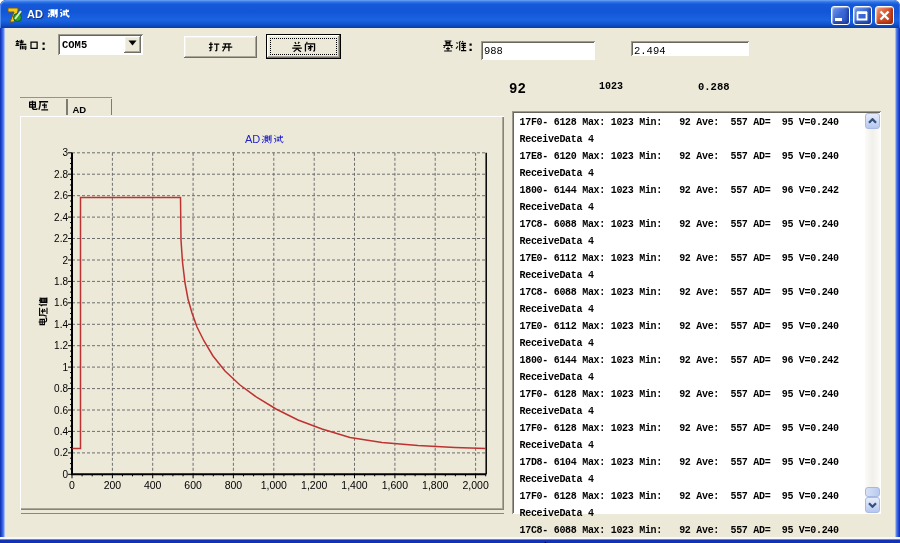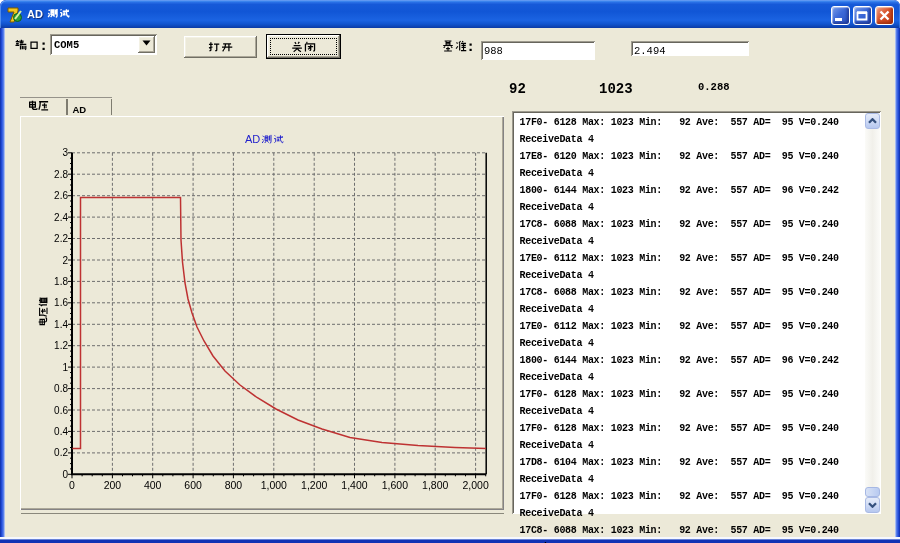--- a/index.html
+++ b/index.html
@@ -126,21 +126,21 @@
       </svg>
   <svg class="cn" width="12" height="12" viewBox="0 0 100 100" style="margin-left:1px">
         <use href="#g-kou" stroke="#000" stroke-width="10.5"></use>
       </svg>
   <svg class="cn" width="5" height="12" viewBox="0 0 5 12" style="margin-left:1px">
         <rect x="1.5" y="3.5" width="2.2" height="2.2" fill="#000"></rect>
         <rect x="1.5" y="8.8" width="2.2" height="2.2" fill="#000"></rect>
       </svg>
  </div>
 
- <div class="sunken" style="left:50px;top:33.5px;width:107px;height:21px">
+ <div class="sunken" style="left:58px;top:33.5px;width:85px;height:21px">
    <div class="mono" style="position:absolute;left:4px;top:5px;font-size:10.5px;font-weight:bold">COM5</div>
    <div class="btn" style="right:2px;top:2px;width:17px;height:17px;position:absolute">
      <svg width="9" height="6" viewBox="0 0 9 6" style="margin-top:-2px">
           <path d="M0.5 0.5 H8.5 L4.5 5.5 Z" fill="#000"></path>
         </svg>
    </div>
  </div>
 
  <div class="btn" style="left:184px;top:36px;width:73px;height:22px">
   <svg class="cn" width="12" height="12" viewBox="0 0 100 100">
@@ -176,21 +176,21 @@
  </div>
 
  <div class="sunken" style="left:481px;top:41px;width:114px;height:19px">
    <div class="mono" style="position:absolute;left:3px;top:4px;font-size:10.5px">988</div>
  </div>
  <div class="sunken" style="left:631px;top:41px;width:118px;height:15px">
    <div class="mono" style="position:absolute;left:3px;top:4px;font-size:10.5px">2.494</div>
  </div>
 
  <div class="lbl mono" style="left:509px;top:81px;font-size:14px;font-weight:bold">92</div>
- <div class="lbl mono" style="left:599px;top:81px;font-size:14px;font-weight:bold">1023</div>
+ <div class="lbl mono" style="left:599px;top:81px;font-size:10px;font-weight:bold">1023</div>
  <div class="lbl mono" style="left:698px;top:81px;font-size:10.5px;font-weight:bold">0.288</div>
 
  <div style="position:absolute;left:20px;top:97px;width:92px;height:1px;background:#96938A"></div>
  <div style="position:absolute;left:66px;top:99px;width:1.5px;height:16px;background:#7E7C70"></div>
  <div style="position:absolute;left:110.5px;top:99px;width:1.5px;height:16px;background:#7E7C70"></div>
  <div class="lbl" style="left:27px;top:100px">
   <svg class="cn" width="11" height="11" viewBox="0 0 100 100">
         <use href="#g-dian" stroke="#000" stroke-width="12"></use>
       </svg>
   <svg class="cn" width="11" height="11" viewBox="0 0 100 100">

